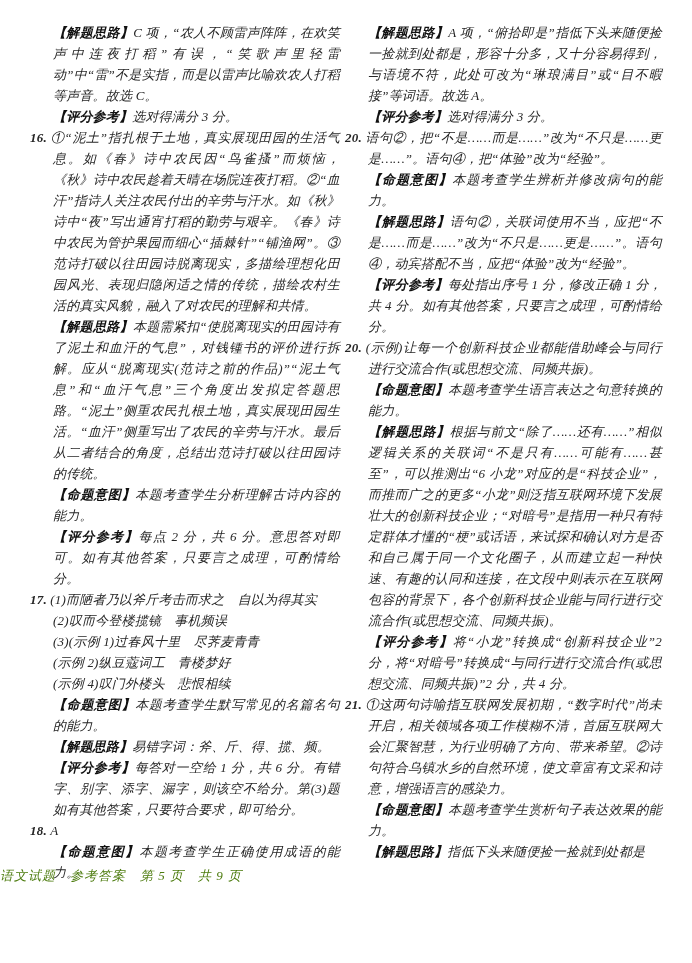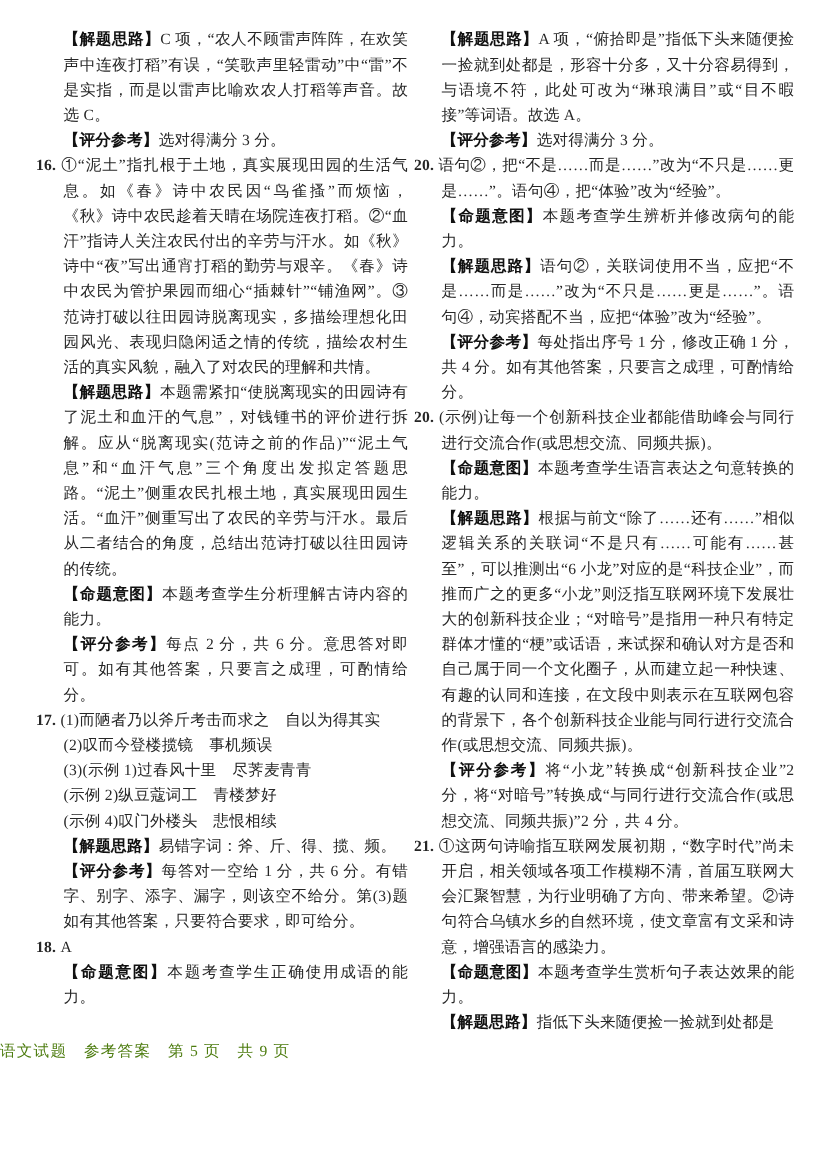--- a/index.html
+++ b/index.html
@@ -4,20 +4,21 @@
 <style>
   * { margin: 0; padding: 0; box-sizing: border-box; }
   html, body { width: 692px; background: #ffffff; }
   body { font-family: "Liberation Serif", "DejaVu Serif", serif; }
   .page {
     position: relative;
     width: 692px;
     height: 963px;
     background: #ffffff;
     overflow: hidden;
+    font-style: italic;
   }
   .content {
     position: absolute;
     top: 22px;
     left: 30px;
     display: flex;
   }
   .col {
     font-size: 13px;
     line-height: 21px;
@@ -53,20 +54,21 @@
         <p class="para"><span class="marker">【评分参考】</span><span class="ptext">选对得满分 3 分。</span></p>
         <p class="para numbered"><span class="qnum">16. </span><span class="ptext">①“泥土”指扎根于土地，真实展现田园的生活气息。如《春》诗中农民因“鸟雀搔”而烦恼，《秋》诗中农民趁着天晴在场院连夜打稻。②“血汗”指诗人关注农民付出的辛劳与汗水。如《秋》诗中“夜”写出通宵打稻的勤劳与艰辛。《春》诗中农民为管护果园而细心“插棘针”“铺渔网”。③范诗打破以往田园诗脱离现实，多描绘理想化田园风光、表现归隐闲适之情的传统，描绘农村生活的真实风貌，融入了对农民的理解和共情。</span></p>
         <p class="para"><span class="marker">【解题思路】</span><span class="ptext">本题需紧扣“使脱离现实的田园诗有了泥土和血汗的气息”，对钱锺书的评价进行拆解。应从“脱离现实(范诗之前的作品)”“泥土气息”和“血汗气息”三个角度出发拟定答题思路。“泥土”侧重农民扎根土地，真实展现田园生活。“血汗”侧重写出了农民的辛劳与汗水。最后从二者结合的角度，总结出范诗打破以往田园诗的传统。</span></p>
         <p class="para"><span class="marker">【命题意图】</span><span class="ptext">本题考查学生分析理解古诗内容的能力。</span></p>
         <p class="para"><span class="marker">【评分参考】</span><span class="ptext">每点 2 分，共 6 分。意思答对即可。如有其他答案，只要言之成理，可酌情给分。</span></p>
         <p class="para numbered"><span class="qnum">17. </span><span class="ptext">(1)而陋者乃以斧斤考击而求之　自以为得其实</span></p>
         <p class="para"><span class="ptext">(2)叹而今登楼揽镜　事机频误</span></p>
         <p class="para"><span class="ptext">(3)(示例 1)过春风十里　尽荠麦青青</span></p>
         <p class="para"><span class="ptext">(示例 2)纵豆蔻词工　青楼梦好</span></p>
         <p class="para"><span class="ptext">(示例 4)叹门外楼头　悲恨相续</span></p>
+        <p class="para"><span class="marker">【命题意图】</span><span class="ptext">本题考查学生默写常见的名篇名句的能力。</span></p>
         <p class="para"><span class="marker">【解题思路】</span><span class="ptext">易错字词：斧、斤、得、揽、频。</span></p>
         <p class="para"><span class="marker">【评分参考】</span><span class="ptext">每答对一空给 1 分，共 6 分。有错字、别字、添字、漏字，则该空不给分。第(3)题如有其他答案，只要符合要求，即可给分。</span></p>
         <p class="para numbered"><span class="qnum">18. </span><span class="ptext">  A</span></p>
         <p class="para"><span class="marker">【命题意图】</span><span class="ptext">本题考查学生正确使用成语的能力。</span></p>
       </div>
     <div class="col col-right">
         <p class="para"><span class="marker">【解题思路】</span><span class="ptext">A 项，“俯拾即是”指低下头来随便捡一捡就到处都是，形容十分多，又十分容易得到，与语境不符，此处可改为“琳琅满目”或“目不暇接”等词语。故选 A。</span></p>
         <p class="para"><span class="marker">【评分参考】</span><span class="ptext">选对得满分 3 分。</span></p>
         <p class="para numbered"><span class="qnum">20. </span><span class="ptext">语句②，把“不是……而是……”改为“不只是……更是……”。语句④，把“体验”改为“经验”。</span></p>
         <p class="para"><span class="marker">【命题意图】</span><span class="ptext">本题考查学生辨析并修改病句的能力。</span></p>

